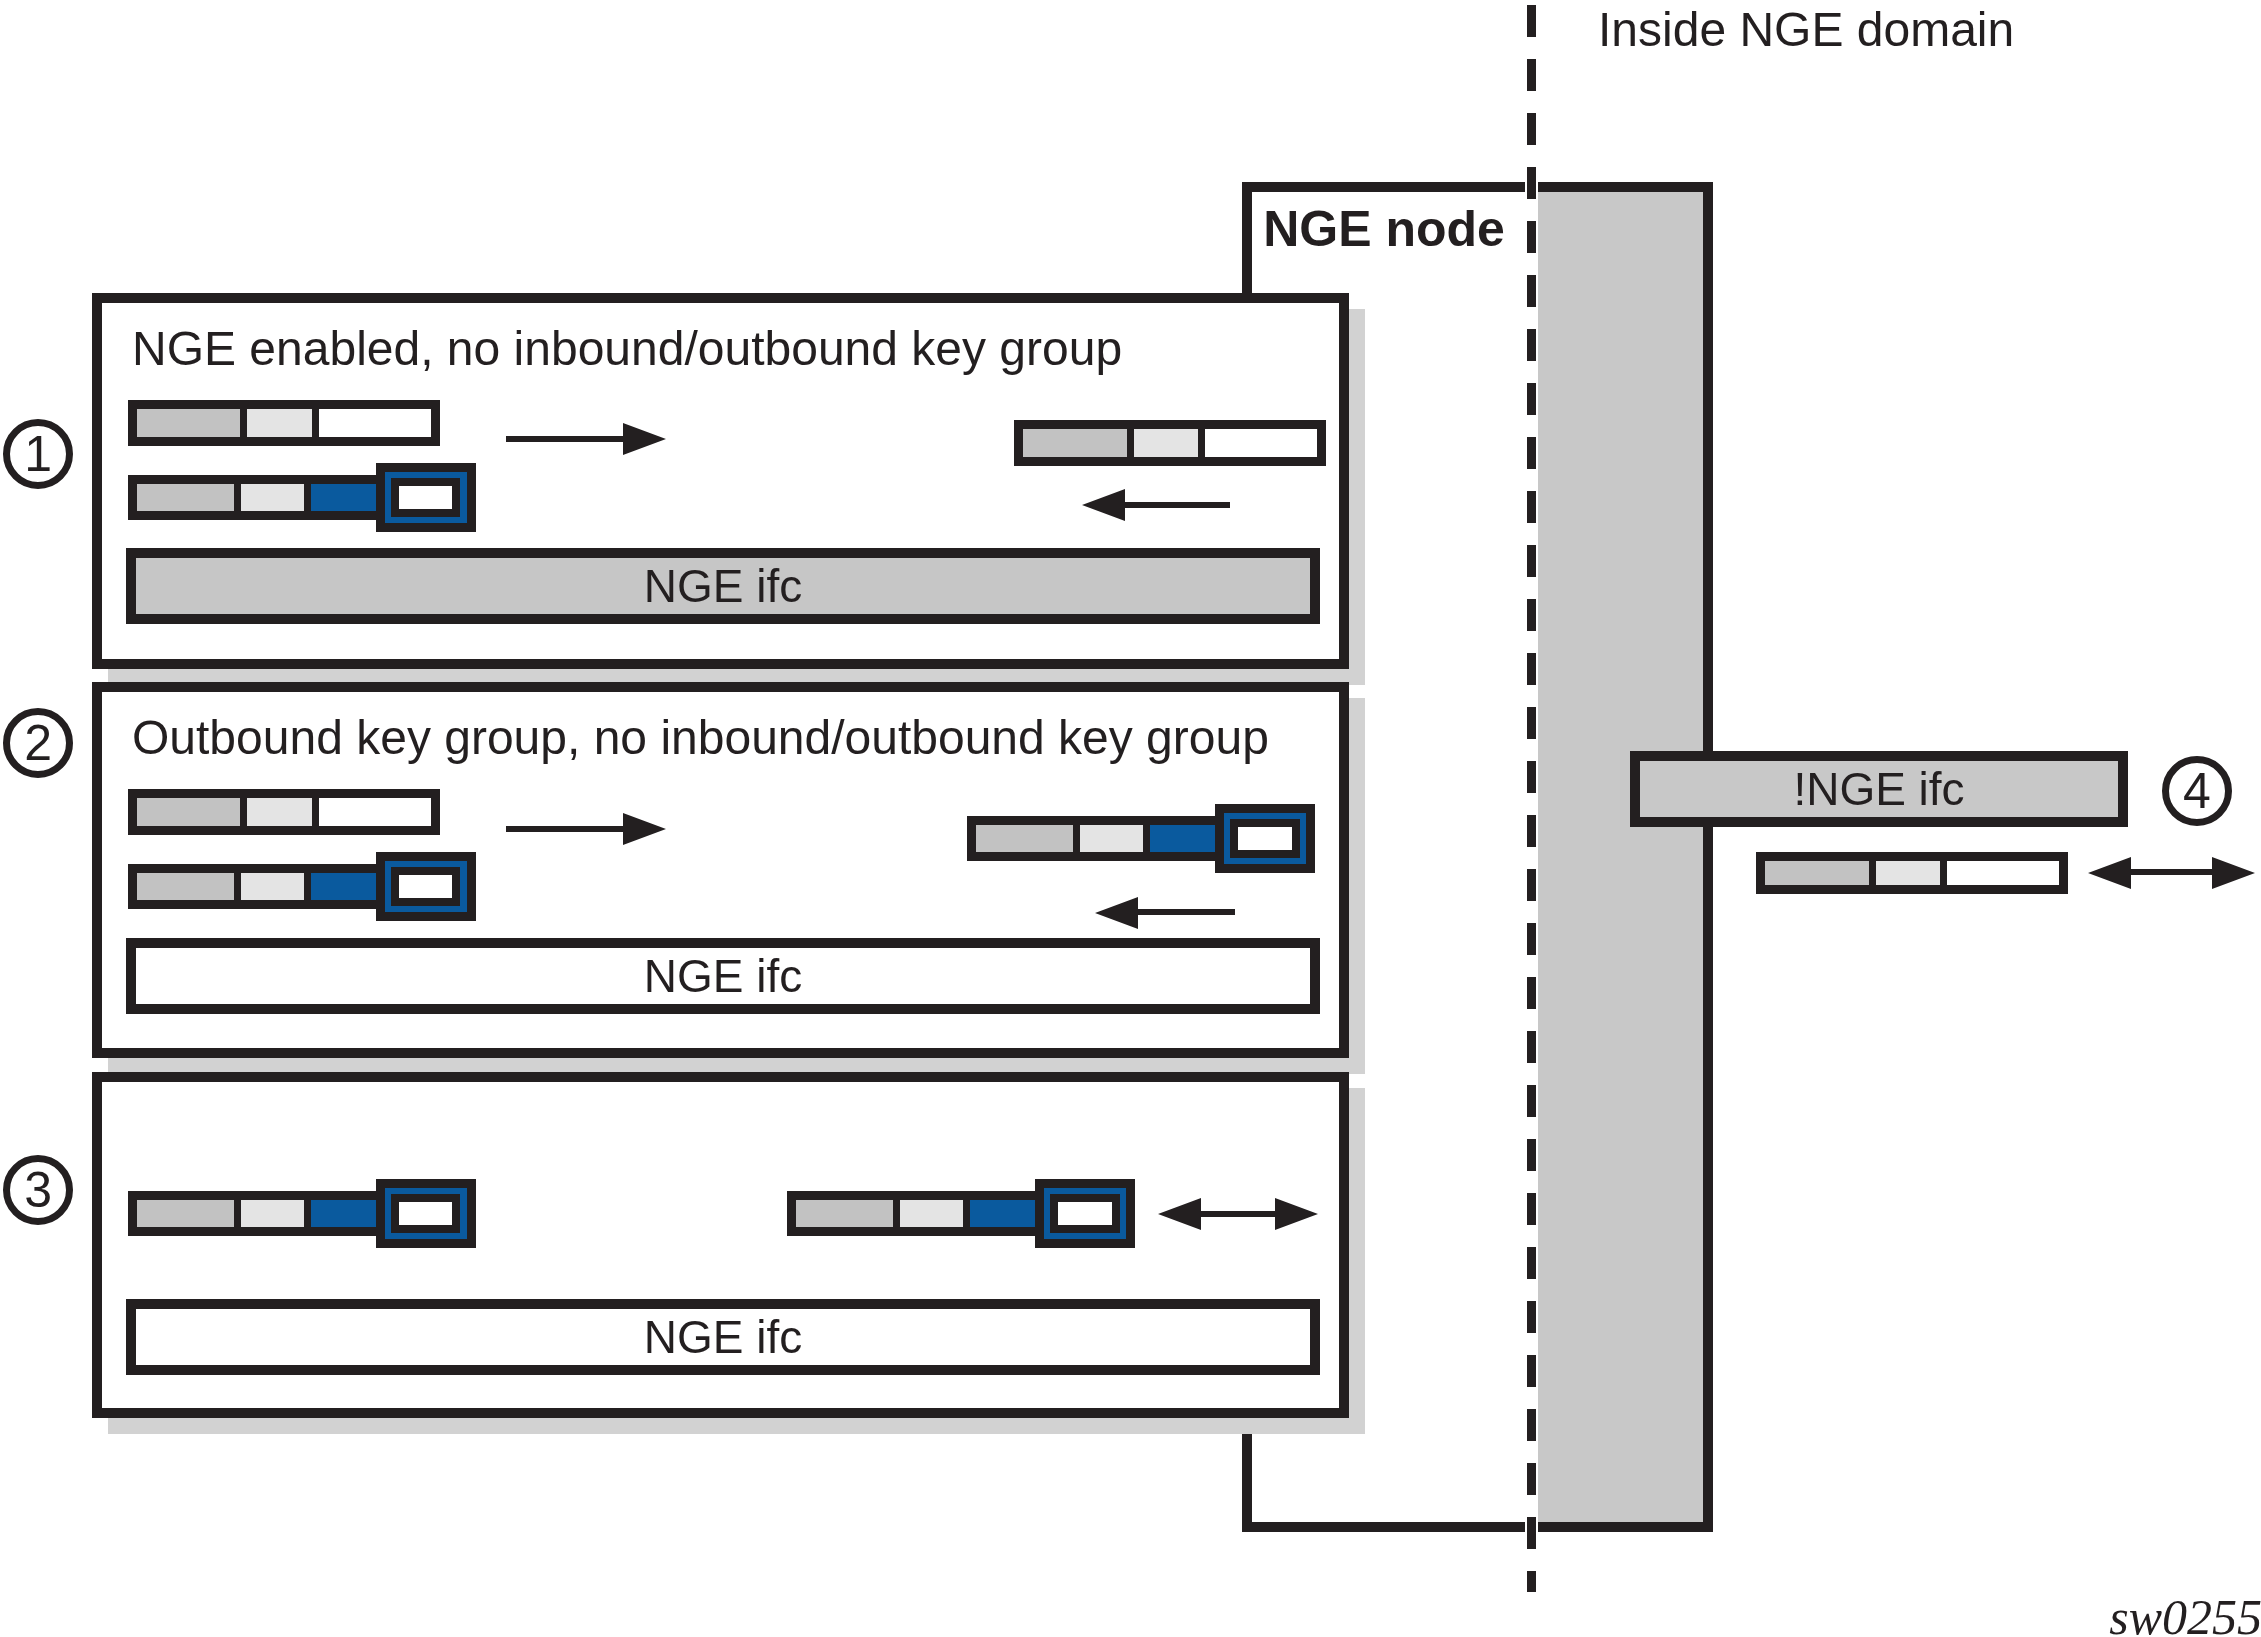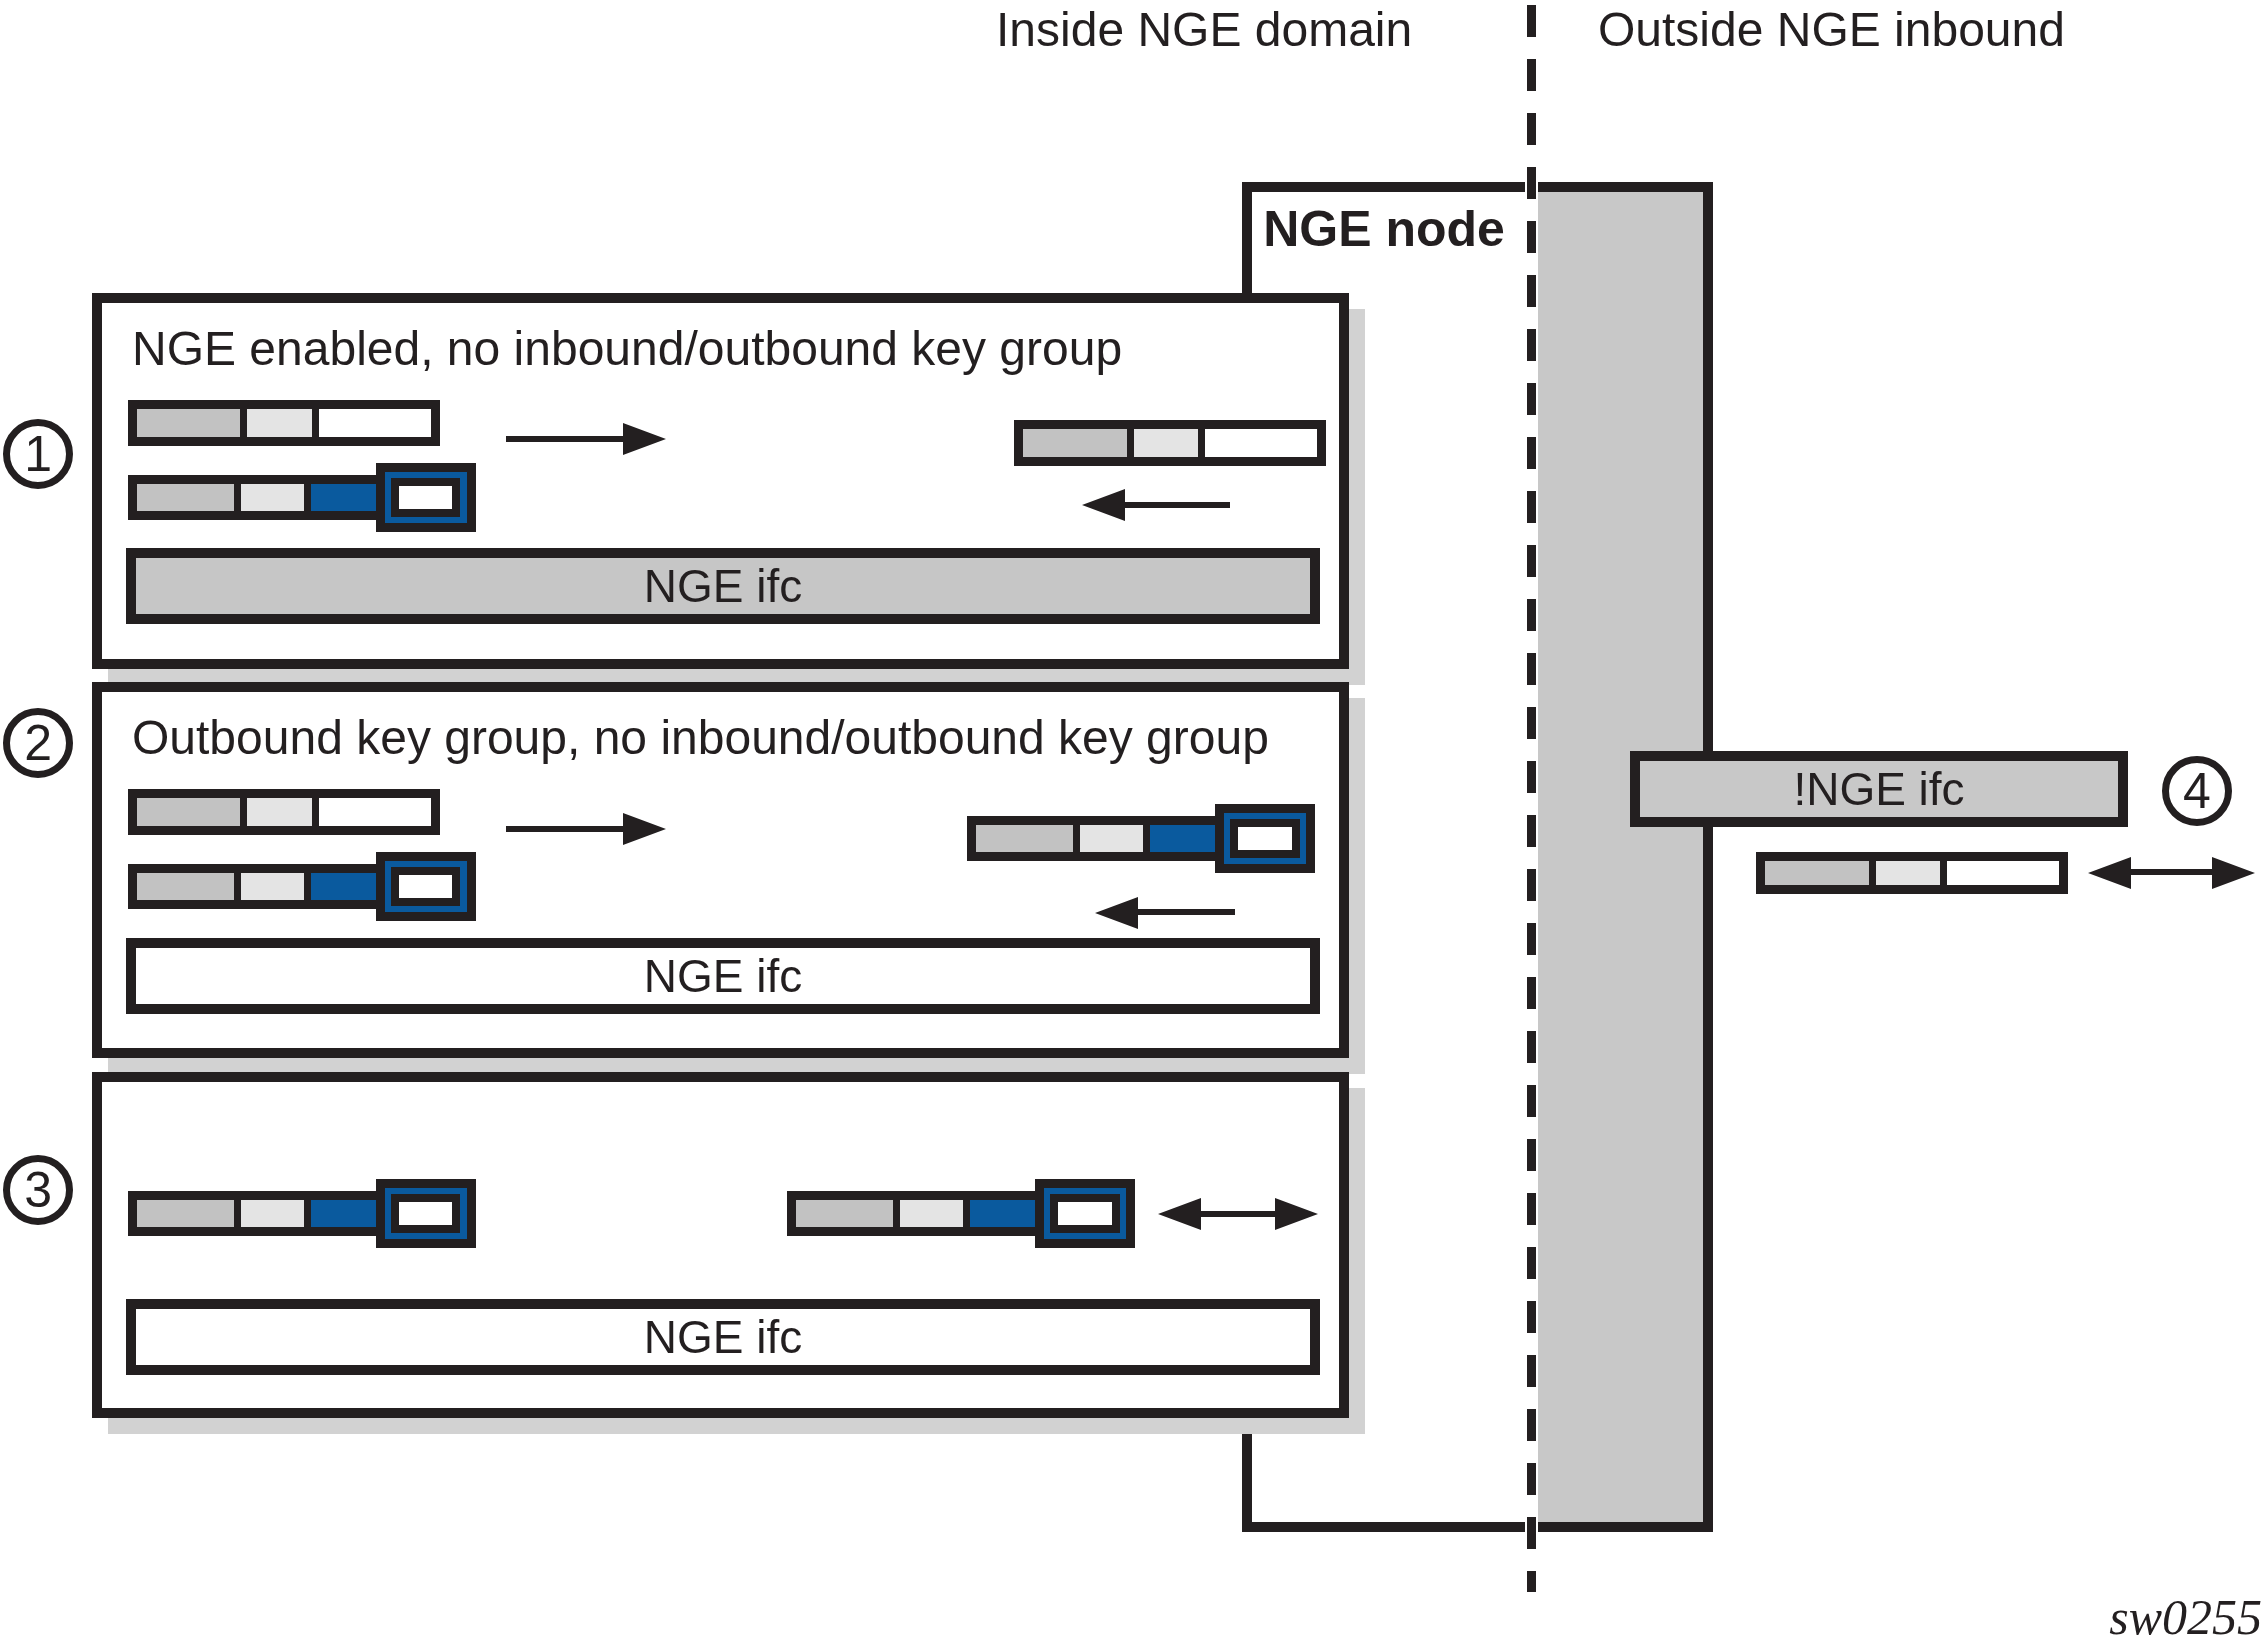--- a/index.html
+++ b/index.html
@@ -48,22 +48,21 @@
   .badge{position:absolute;width:70px;height:70px;box-sizing:border-box;border:7.2px solid var(--ink,#231f20);
          border-radius:50%;display:flex;align-items:center;justify-content:center;font-size:50px;background:#fff;z-index:4;}
   .watermark{position:absolute;left:2030px;top:1588px;width:232px;text-align:right;
              font-family:"Liberation Serif", serif;font-style:italic;font-size:50px;}
 </style>
 </head>
 <body>
 
 <div class="stage">
 
-  <div class="toplabel" style="left:996px">Inside NGE domain</div>
-  <div class="toplabel" style="left:1598px">Outside NGE inbound</div>
+  <div class="toplabel" style="left:1598px">Inside NGE domain</div>
 
   <div class="nge-node">
     <div class="gray-band"></div>
     <div class="nge-node-label">NGE node</div>
   </div>
 
   <div class="divider">
     <div class="dash-line"></div>
   </div>
 

